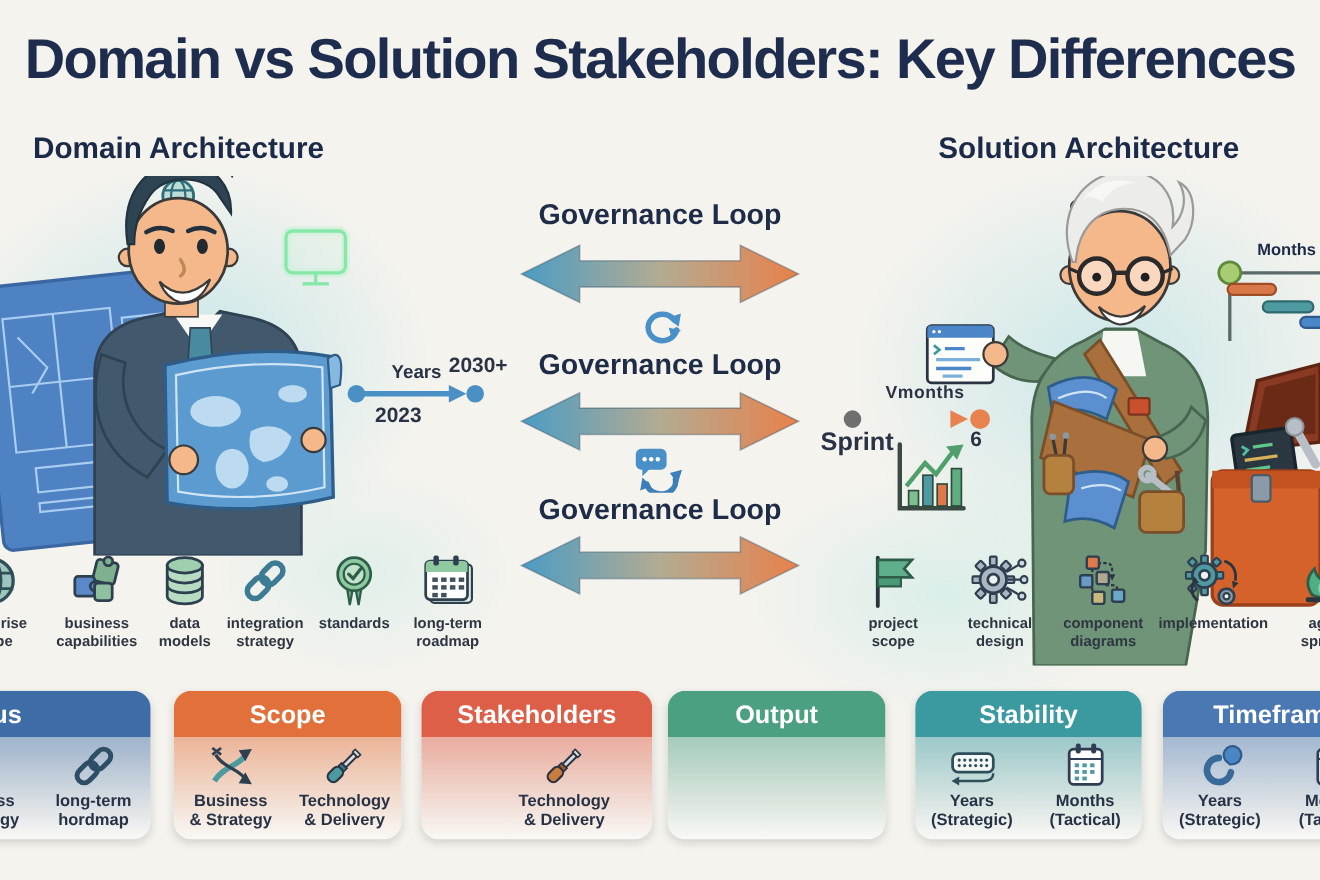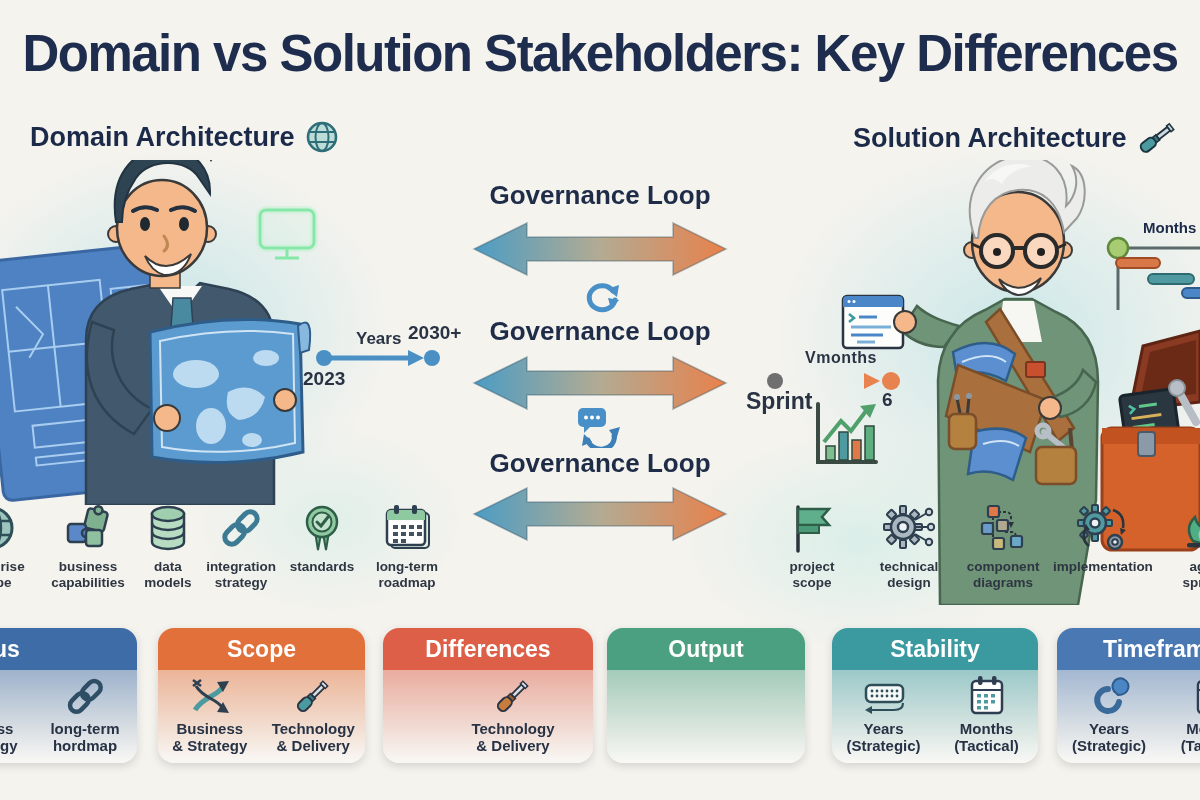--- a/index.html
+++ b/index.html
@@ -12,21 +12,21 @@
       radial-gradient(260px 160px at 860px 540px, rgba(186,232,226,.45), rgba(186,232,226,0) 70%),
       radial-gradient(200px 140px at 330px 520px, rgba(186,232,226,.35), rgba(186,232,226,0) 70%),
       #f5f3ee;
   }
   .abs { position:absolute; }
 
   .title { top:24px; left:0; width:1200px; text-align:center; font-size:51px; font-weight:800;
     letter-spacing:-1.5px; color:#1e2c4e; white-space:nowrap; }
 
   .sec-heading { font-size:27px; font-weight:800; color:#1b2a48; white-space:nowrap;
-    display:flex; align-items:center; gap:10px; }
+    display:flex; align-items:center; gap:10px;flex-direction:column; }
   .sec-heading svg { flex:0 0 auto; }
 
   .gov-label { width:300px; text-align:center; font-size:26px; font-weight:800; color:#1e2c48; }
   .gov-arrow { width:258px; height:62px; }
 
   .tl-label { font-weight:800; color:#2a3344; white-space:nowrap; }
 
   .feat { width:110px; text-align:center; }
   .feat .ficon { height:50px; display:flex; align-items:center; justify-content:center; }
   .feat .flabel { margin-top:6px; font-size:13.5px; font-weight:700; color:#2e3642;
@@ -266,21 +266,21 @@
   </svg>
 
   <svg class="abs" style="left:300px; top:320px;" width="160" height="80" viewBox="0 0 160 80">
     <line x1="25" y1="38" x2="112" y2="38" stroke="#4a90c4" stroke-width="5"></line>
     <polygon points="108,30 124,38 108,46" fill="#4a90c4"></polygon>
     <circle cx="24" cy="38" r="8" fill="#4a90c4"></circle>
     <circle cx="132" cy="38" r="8" fill="#4a90c4"></circle>
   </svg>
   <div class="abs tl-label" style="left:356px; top:329px; font-size:17px;">Years</div>
   <div class="abs tl-label" style="left:408px; top:322px; font-size:19px;">2030+</div>
-  <div class="abs tl-label" style="left:303px; top:368px; font-size:19px;">2023</div>
+  <div class="abs tl-label" style="left:303px; top:368px; font-size:19px;padding-left:38px;">2023</div>
 
   <svg class="abs" style="left:760px; top:362px;" width="150" height="40" viewBox="0 0 150 40">
     <line x1="16" y1="19" x2="108" y2="19" stroke="url(#tlGrad)" stroke-width="5"></line>
     <polygon points="104,11 120,19 104,27" fill="#e8824e"></polygon>
     <circle cx="15" cy="19" r="8" fill="#6f6f6f"></circle>
     <circle cx="131" cy="19" r="9" fill="#e8824e"></circle>
   </svg>
   <div class="abs tl-label" style="left:805px; top:349px; font-size:16px; letter-spacing:.5px;">Vmonths</div>
   <div class="abs tl-label" style="left:746px; top:388px; font-size:23px;">Sprint</div>
   <div class="abs tl-label" style="left:882px; top:389px; font-size:19px;">6</div>
@@ -524,21 +524,21 @@
           </g>
         </svg>
           </div>
         <div class="clabel">Technology
 &amp; Delivery</div>
       </div>
     </div>
   </div>
 
   <div class="abs card stakeholders">
-    <div class="card-header">Differences</div>
+    <div class="card-header">Stakeholders</div>
     <div class="card-body">
       <div class="citem">
         <div class="cicon">
             <svg width="42" height="42" viewBox="0 0 42 42">
           <g transform="rotate(-45 21 21)">
             <rect x="2" y="16" width="15" height="10" rx="4.5" fill="#c87c3e" stroke="#2a3442" stroke-width="2"></rect>
             <rect x="17" y="17.5" width="4" height="7" fill="#a05c28" stroke="#2a3442" stroke-width="1.5"></rect>
             <rect x="21" y="18.8" width="14" height="4.4" fill="#d8dce0" stroke="#2a3442" stroke-width="1.8"></rect>
             <rect x="35" y="17.6" width="3.4" height="6.8" fill="#d8dce0" stroke="#2a3442" stroke-width="1.5"></rect>
           </g>

